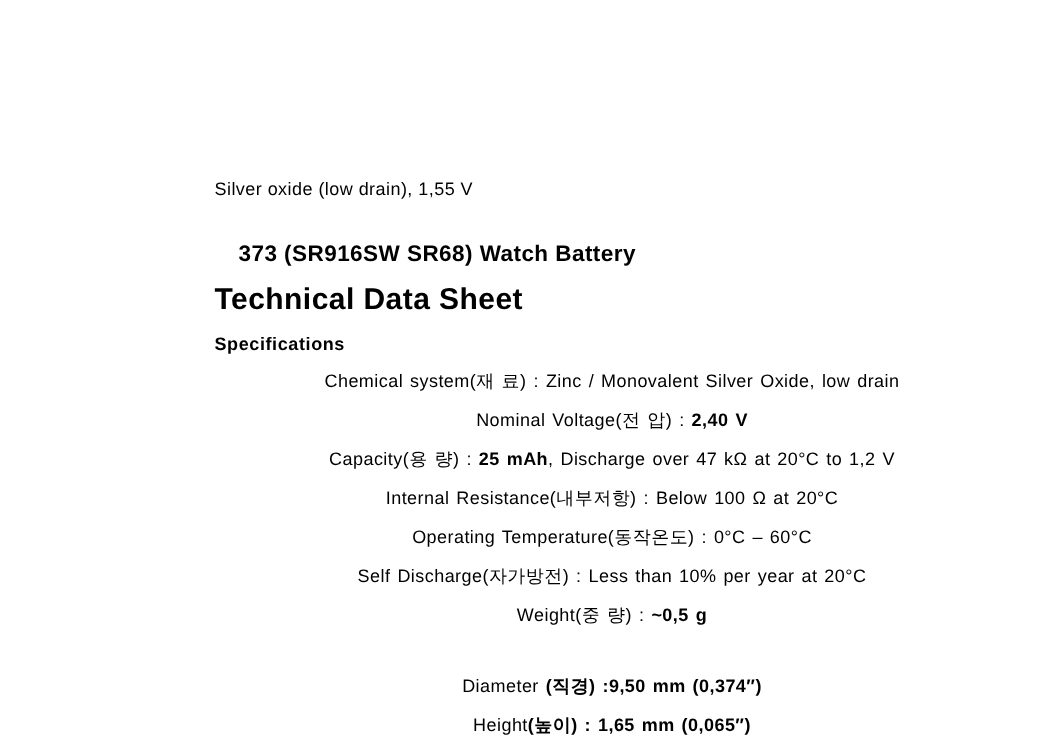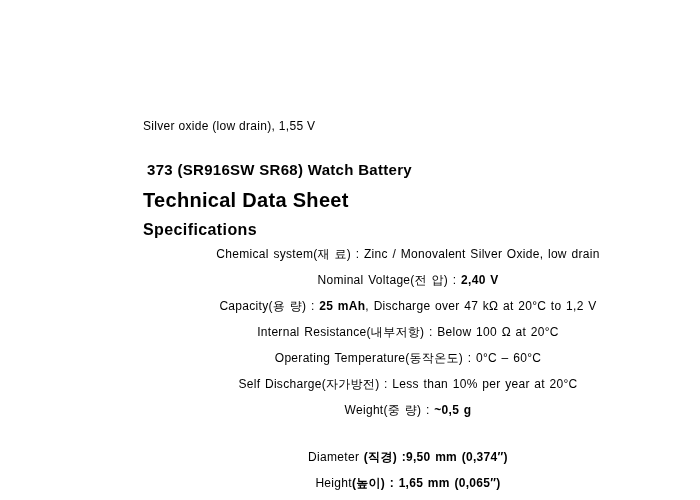--- a/index.html
+++ b/index.html
@@ -25,30 +25,30 @@
     font-size: 12px;
     line-height: 15px;
     letter-spacing: 0.3px;
     margin: 0 0 26px 0;
   }
   .doc-title {
     font-size: 15px;
     font-weight: bold;
     line-height: 19px;
     letter-spacing: 0.3px;
-    margin: 0 0 12px 4px;
+    margin: 0 0 12px 16px;
   }
   .doc-subtitle {
     font-size: 20px;
     line-height: 18px;
     letter-spacing: 0.3px;
     margin: 0 0 13px 0;
   }
   .section-heading {
-    font-size: 16px;
+    font-size: 12px;
     font-weight: bold;
     line-height: 15px;
     letter-spacing: 0.4px;
     margin: 0 0 10px 0;
   }
   .spec-line {
     font-size: 12px;
     line-height: 15px;
     letter-spacing: 0.3px;
     word-spacing: 1px;

